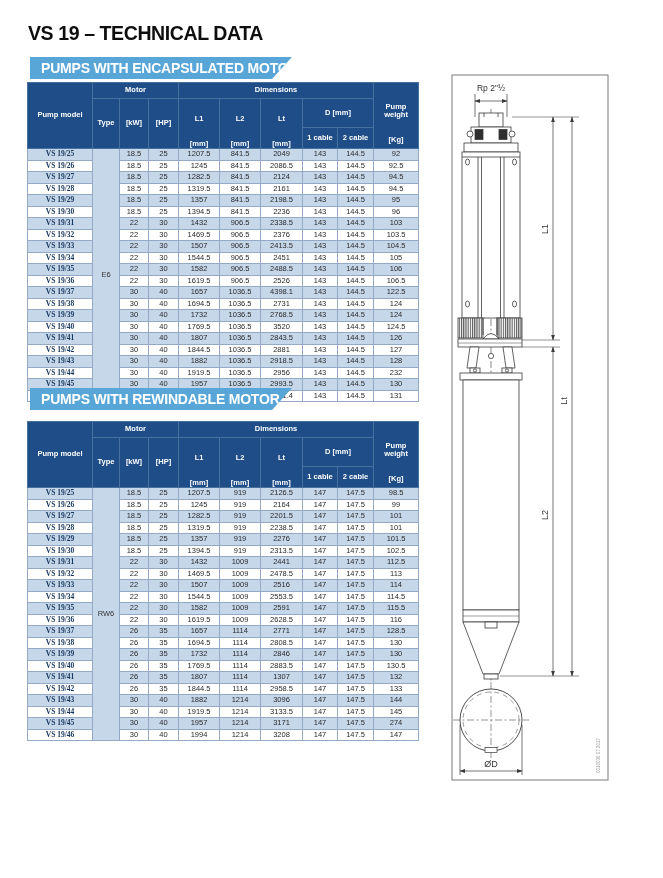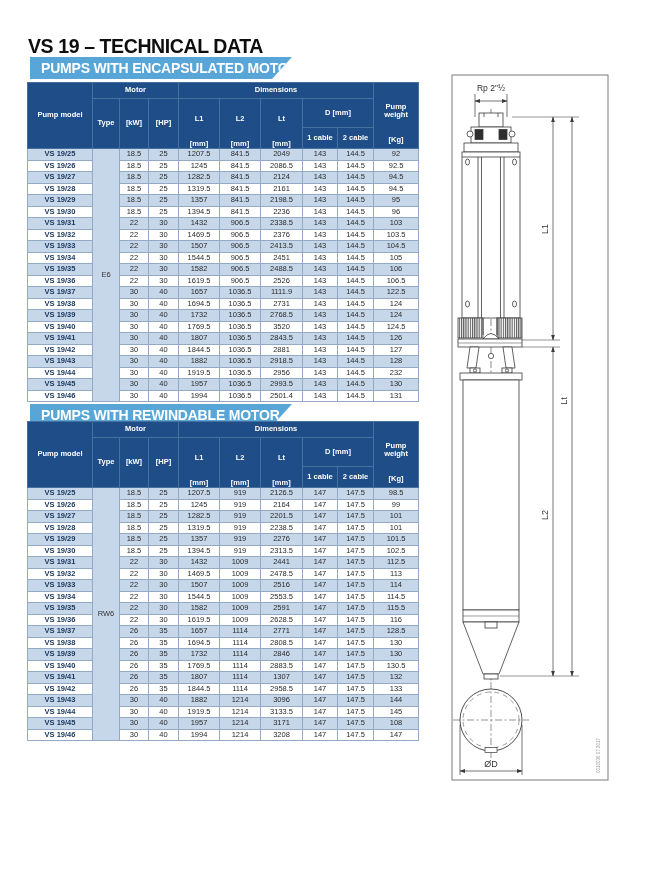--- a/index.html
+++ b/index.html
@@ -1,53 +1,53 @@
 <!DOCTYPE html>
 <html><head>
 <meta charset="utf-8">
 <style>
   html,body { margin:0; padding:0; }
   body {
     width:663px; height:878px; position:relative; background:#ffffff;
     font-family:"Liberation Sans", sans-serif; overflow:hidden;
   }
   .page-title {
-    position:absolute; left:28px; top:35px;
+    position:absolute; left:28px; top:22px;
     font-size:19.5px; font-weight:bold; color:#0e0e0e; letter-spacing:-0.4px;
     white-space:nowrap;
   }
   .banner {
     position:absolute; left:30px; width:262px; height:22px; box-sizing:border-box;
     background:#58a6d8; color:#fff; font-weight:bold; font-size:14px;
     line-height:22px; padding-left:11px; letter-spacing:-0.2px; white-space:nowrap;
     clip-path:polygon(0 0, 100% 0, calc(100% - 20px) 100%, 0 100%);
   }
   #banner1 { top:57px; }
-  #banner2 { top:404px; }
+  #banner2 { top:388px; }
   .tbl {
     position:absolute; left:27px; width:391px;
     border-collapse:collapse; table-layout:fixed;
     font-size:7.5px; color:#222;
   }
   #table1 { top:82px; }
   #table2 { top:421px; }
   .tbl th {
     background:#1e4d87; color:#fff; font-weight:600;
     border:1px solid #46719f; padding:0; text-align:center; vertical-align:middle;
     font-size:7.5px; line-height:1.15;
   }
   .tbl thead tr:nth-child(1) th { height:15px; }
   .tbl thead tr:nth-child(2) th { height:17px; }
   .tbl thead tr:nth-child(3) th { height:12px; }
   .tbl td {
     border:1px solid #93a9c6; text-align:center; vertical-align:middle;
     height:10px; line-height:10.5px; padding:0; background:#fff; color:#2a2a2a;
   }
   .tbl tr.shade td { background:#c6d7ea; }
-  .tbl td.model { font-weight:bold; color:#17365c; }
+  .tbl td.model { font-weight:bold; color:#17365c;font-family:Liberation Serif, serif; }
   .tbl td.type-cell { background:#c6d7ea; color:#333; }
   .sub { display:block;margin-top:16px; }
   #pump-diagram { position:absolute; left:450px; top:73px; }
   svg text { font-family:"Liberation Sans", sans-serif; }
 </style>
 </head>
 <body>
 
 <div class="page-title">VS 19 – TECHNICAL DATA</div>
 
@@ -232,21 +232,21 @@
         <td>143</td>
         <td>144.5</td>
         <td>106.5</td>
       </tr>
       <tr class="shade">
         <td class="model">VS 19/37</td>
         <td>30</td>
         <td>40</td>
         <td>1657</td>
         <td>1036.5</td>
-        <td>1111.9</td>
+        <td>4398.1</td>
         <td>143</td>
         <td>144.5</td>
         <td>122.5</td>
       </tr>
       <tr>
         <td class="model">VS 19/38</td>
         <td>30</td>
         <td>40</td>
         <td>1694.5</td>
         <td>1036.5</td>
@@ -618,21 +618,21 @@
       </tr>
       <tr class="shade">
         <td class="model">VS 19/45</td>
         <td>30</td>
         <td>40</td>
         <td>1957</td>
         <td>1214</td>
         <td>3171</td>
         <td>147</td>
         <td>147.5</td>
-        <td>108</td>
+        <td>274</td>
       </tr>
       <tr>
         <td class="model">VS 19/46</td>
         <td>30</td>
         <td>40</td>
         <td>1994</td>
         <td>1214</td>
         <td>3208</td>
         <td>147</td>
         <td>147.5</td>

